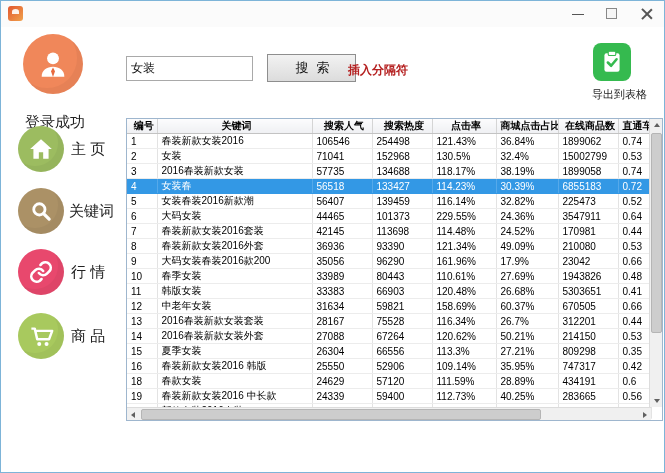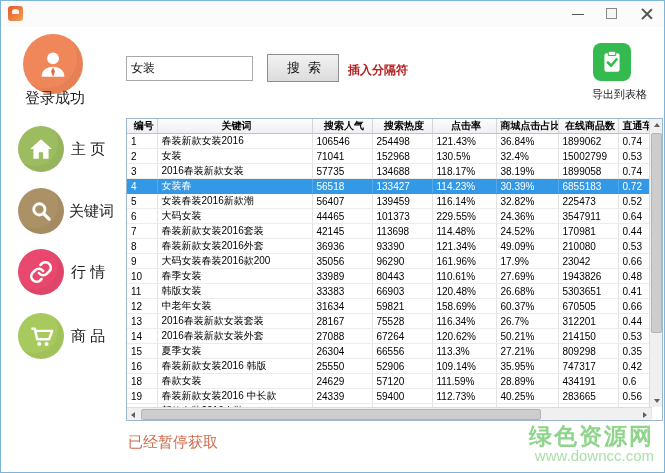--- a/index.html
+++ b/index.html
@@ -25,30 +25,30 @@
 
   
   .circle { position:absolute; border-radius:50%; display:flex; align-items:center; justify-content:center;
             box-shadow:inset -6px -6px 0 rgba(0,0,0,0.04); }
   .c-login { left:22px; top:33px; width:60px; height:60px; background:#f0875a; }
   .c-home  { left:17px; top:125px; width:46px; height:46px; background:#9cbc60; }
   .c-key   { left:17px; top:187px; width:46px; height:46px; background:#ab9166; }
   .c-mkt   { left:17px; top:248px; width:46px; height:46px; background:#e8486d; }
   .c-prod  { left:17px; top:312px; width:46px; height:46px; background:#a8c95e; }
   .side-label { position:absolute; color:#222; font-size:15px; white-space:nowrap; }
-  .l-login { left:24px; top:88px; }
+  .l-login { left:24px; top:112px; }
   .l-home  { left:70px; top:139px; }
   .l-key   { left:68px; top:201px; }
   .l-mkt   { left:70px; top:262px; }
   .l-prod  { left:70px; top:326px; }
 
   
   .search-input { position:absolute; left:125px; top:55px; width:127px; height:25px;
                   border:1px solid #a9a9a9; font-size:12px; padding:0 4px; color:#111; background:#fff; }
-  .search-btn { position:absolute; left:266px; top:53px; width:72px; height:28px;
+  .search-btn { position:absolute; left:266px; top:53px; width:89px; height:28px;
                 background:linear-gradient(#f2f2f2,#dcdcdc); border:1px solid #8e8e8e;
                 font-size:13px; color:#111; letter-spacing:8px; padding-left:10px; text-align:center; cursor:pointer; }
   .insert-sep { position:absolute; left:347px; top:61px; color:#b52020; font-size:12px; font-weight:bold; }
   .hint { position:absolute; left:127px; top:96px; color:#cc1100; font-size:11px; font-weight:normal;margin-top:24px; }
   .export-box { position:absolute; left:592px; top:42px; width:38px; height:38px; border-radius:8px;
                 background:#35ba4f; display:flex; align-items:center; justify-content:center; cursor:pointer; }
   .export-label { position:absolute; left:578px; top:86px; font-size:11px; color:#222; width:68px; text-align:right; }
 
   
   .grid-wrap { position:absolute; left:125px; top:117px; width:537px; height:303px;
@@ -382,19 +382,14 @@
       <div class="sb-btn" style="left:0;">
           <span class="arrow a-left"></span>
         </div>
       <div class="h-thumb"></div>
       <div class="sb-btn" style="right:0;">
           <span class="arrow a-right"></span>
         </div>
     </div>
   </div>
 
-  <div class="status-msg">已经暂停获取</div>
-  <div class="watermark">
-    <div class="wm-title">绿色资源网</div>
-    <div class="wm-url">www.downcc.com</div>
-  </div>
 
 </div>
 
 </body></html>

